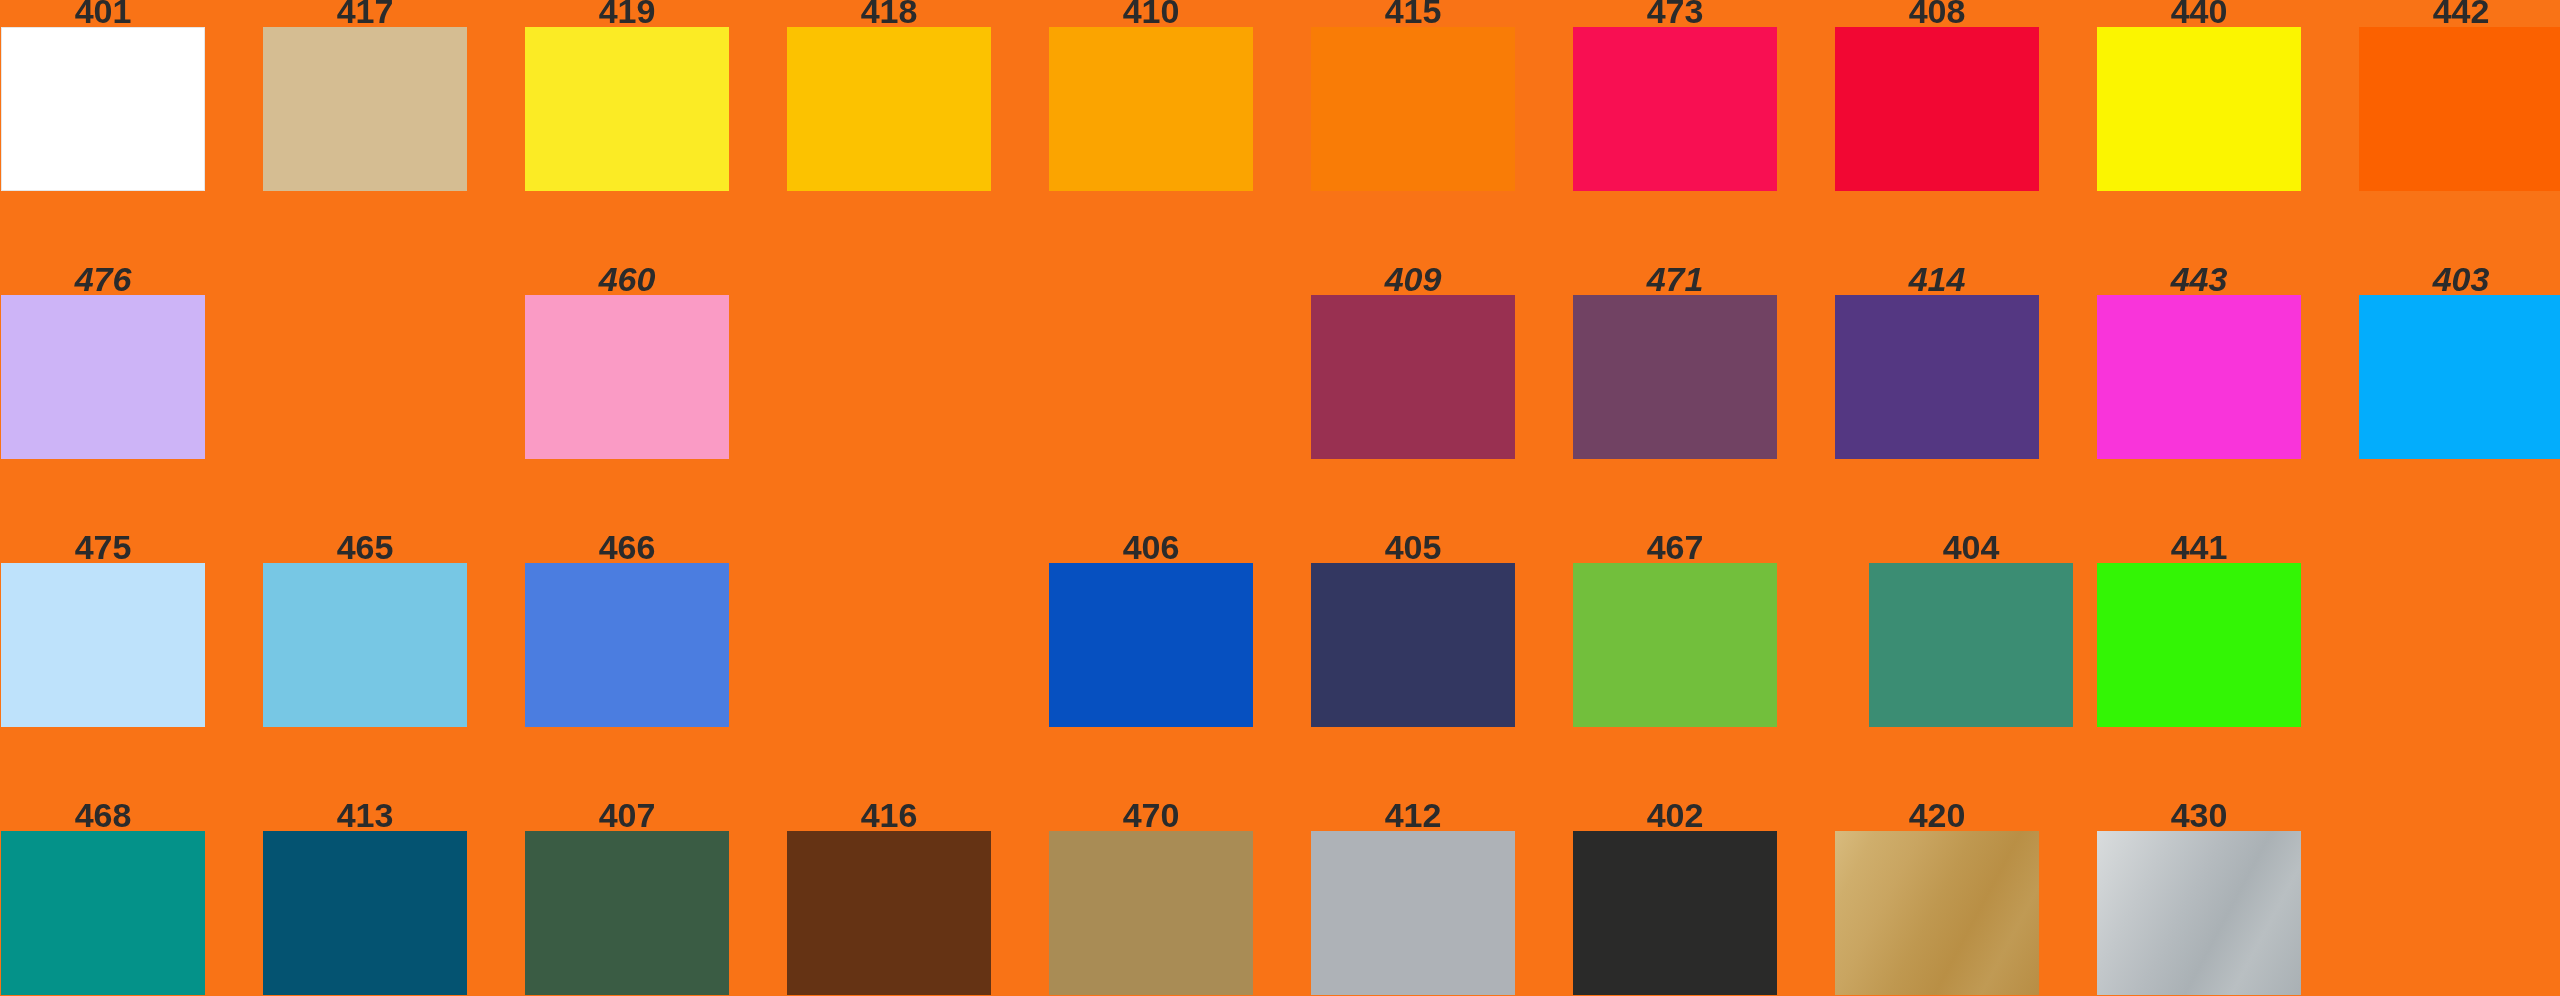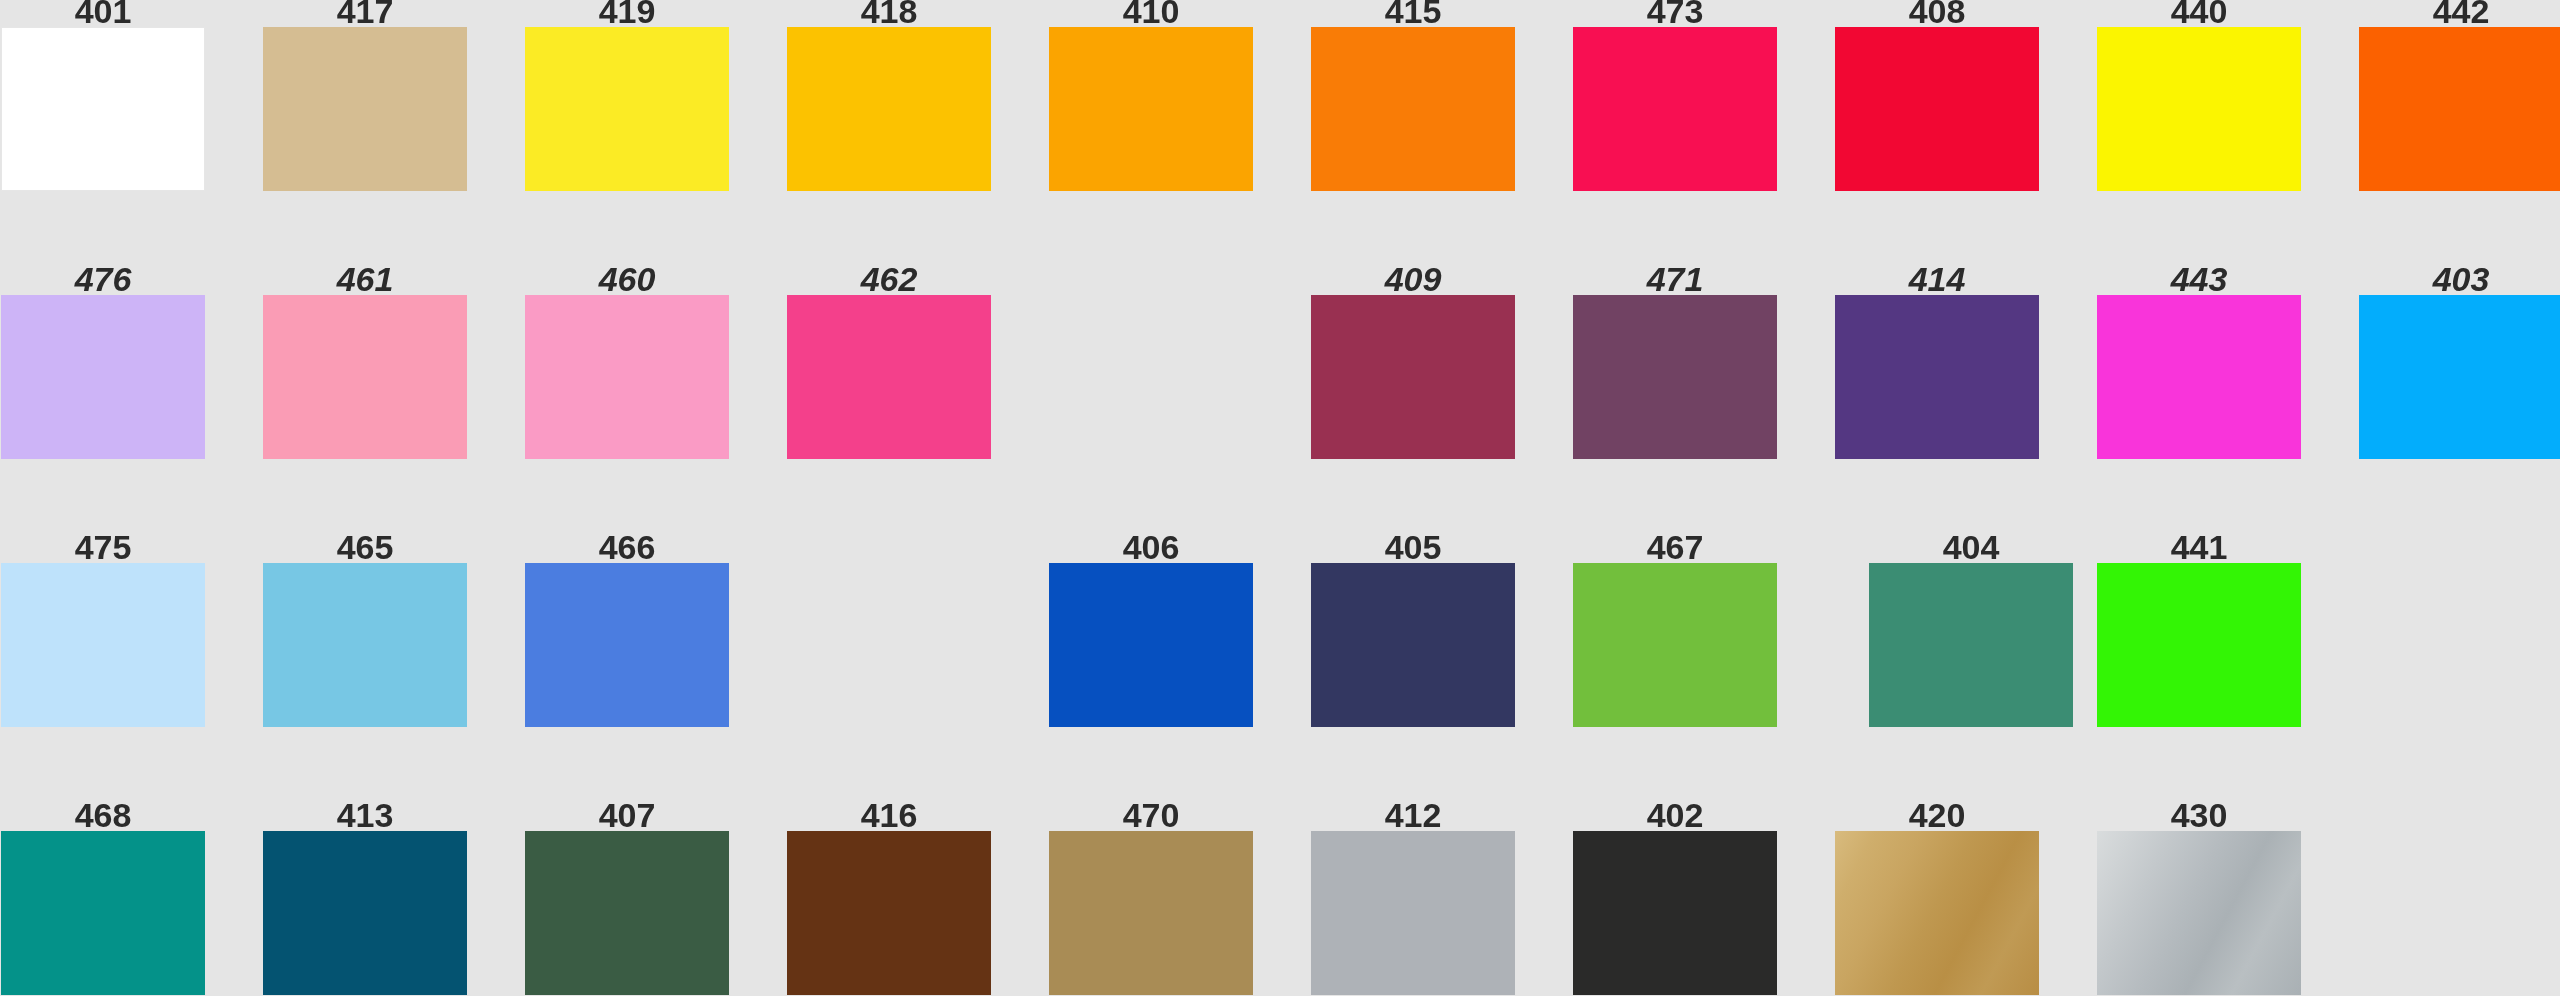--- a/index.html
+++ b/index.html
@@ -12,21 +12,21 @@
     width: 2560px;
     height: 996px;
     overflow: hidden;
     font-family: "Liberation Sans", sans-serif;
   }
 
   #sheet {
     position: relative;
     width: 2560px;
     height: 996px;
-    background: #e5e5e5;
+    background: #f97316;
     overflow: hidden;
   }
 
   .swatch-grid {
     position: absolute;
     left: 0;
     top: 0;
     width: 2560px;
   }
 
@@ -155,31 +155,23 @@
         <div class="swatch-cell" style="left: 2359px;">
           <div class="swatch-label">442</div>
           <div class="swatch-chip" style="background: rgb(251, 97, 0);"></div>
         </div>
       </div>
       <div class="swatch-row" style="top: 264px; font-style: italic;">
         <div class="swatch-cell" style="left: 1px;">
           <div class="swatch-label">476</div>
           <div class="swatch-chip" style="background: rgb(205, 180, 247);"></div>
         </div>
-        <div class="swatch-cell" style="left: 263px;">
-          <div class="swatch-label">461</div>
-          <div class="swatch-chip" style="background: rgb(250, 156, 181);"></div>
-        </div>
         <div class="swatch-cell" style="left: 525px;">
           <div class="swatch-label">460</div>
           <div class="swatch-chip" style="background: rgb(250, 155, 197);"></div>
-        </div>
-        <div class="swatch-cell" style="left: 787px;">
-          <div class="swatch-label">462</div>
-          <div class="swatch-chip" style="background: rgb(244, 64, 139);"></div>
         </div>
         <div class="swatch-cell" style="left: 1311px;">
           <div class="swatch-label">409</div>
           <div class="swatch-chip" style="background: rgb(153, 48, 81);"></div>
         </div>
         <div class="swatch-cell" style="left: 1573px;">
           <div class="swatch-label">471</div>
           <div class="swatch-chip" style="background: rgb(113, 66, 99);"></div>
         </div>
         <div class="swatch-cell" style="left: 1835px;">

